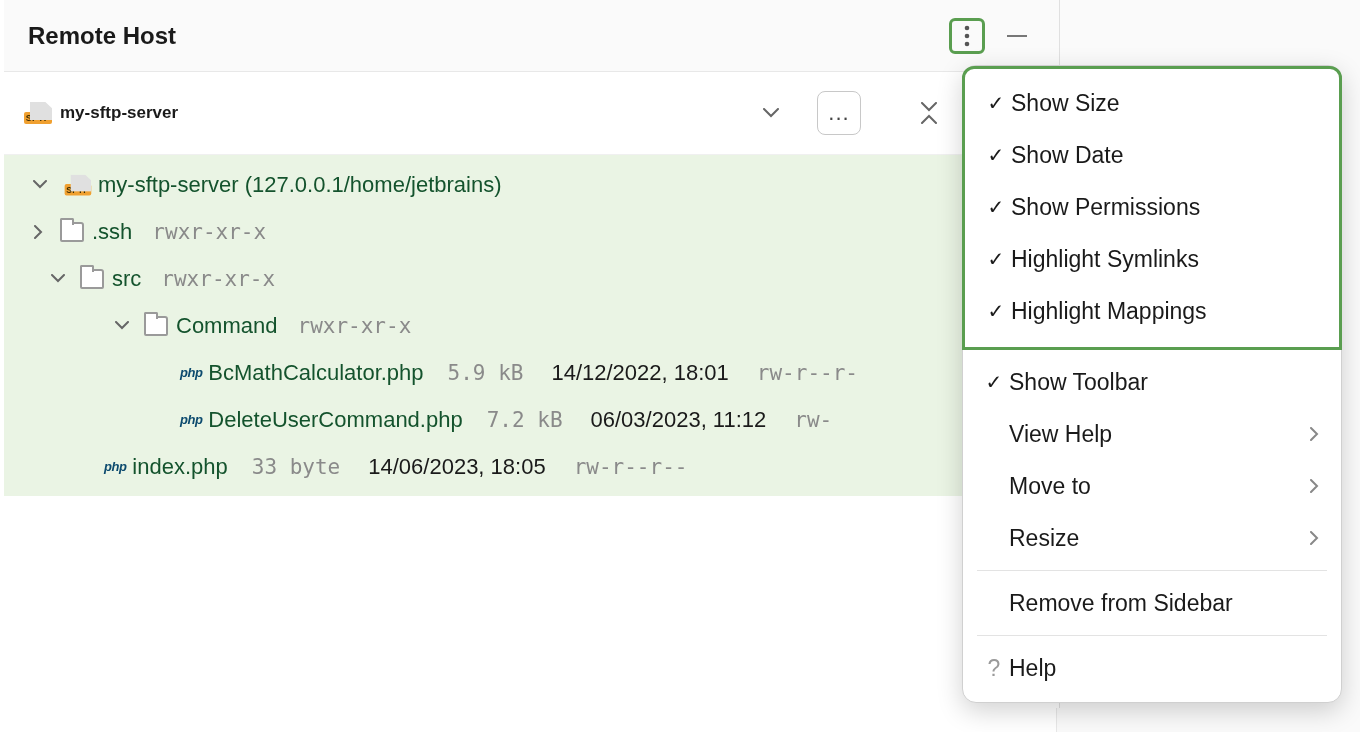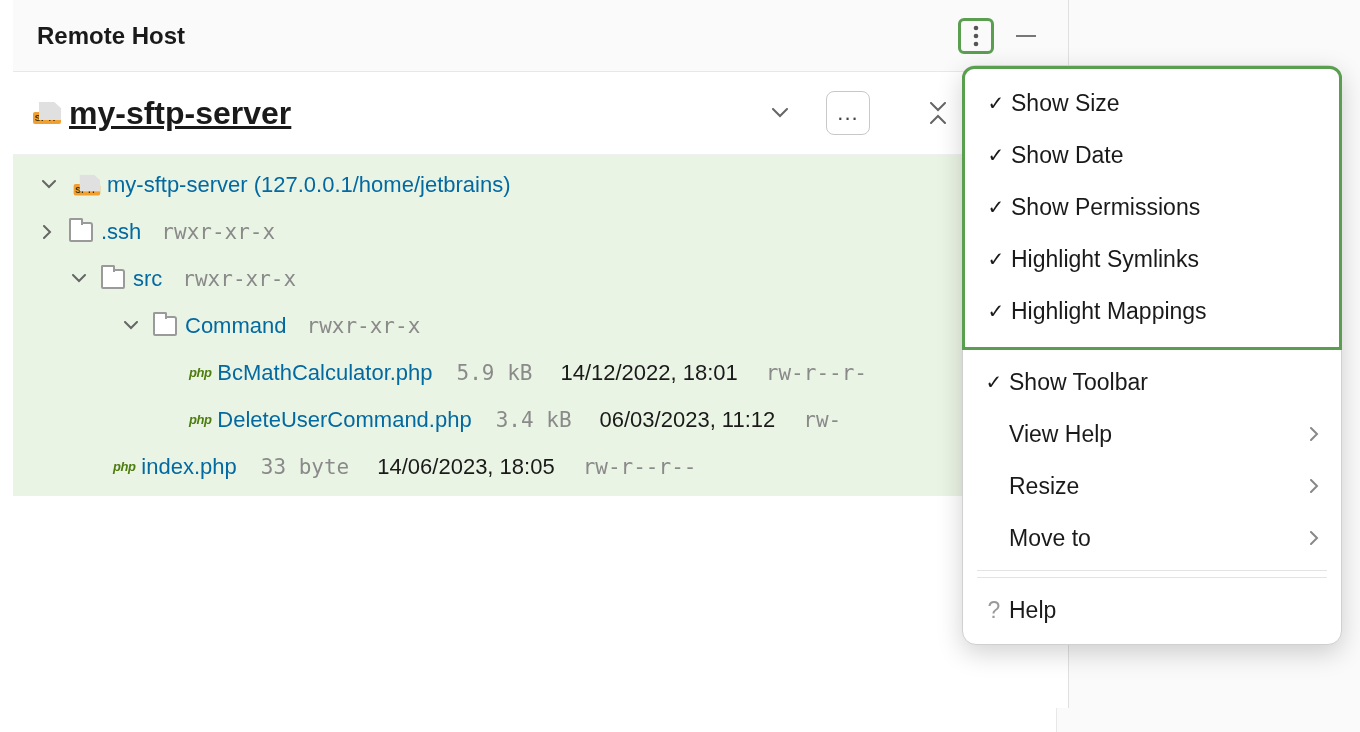--- a/index.html
+++ b/index.html
@@ -7,21 +7,21 @@
     font-family: -apple-system, BlinkMacSystemFont, "Segoe UI", Arial, sans-serif;
     background: #ffffff;
     width: 1360px;
     height: 732px;
     position: relative;
     overflow: hidden;
     color: #1a1a1a;
   }
   .panel {
     position: absolute;
-    left: 13px;
+    left: 4px;
     top: 0;
     width: 1056px;
     height: 708px;
     background: #fff;
     border-right: 1px solid #e0e0e0;
   }
   .right-gutter {
     position: absolute;
     left: 1056px;
     top: 0;
@@ -95,24 +95,23 @@
   .sftp-tag {
     font-size: 9px;
     font-weight: 700;
     background: #f0a030;
     color: #3a2a00;
     padding: 1px 2px;
     border-radius: 2px;
     letter-spacing: 0.3px;
   }
   .server-name-big {
-    font-size: 32px;
+    font-size: 17px;
     font-weight: 600;
     flex: 1;
-    text-decoration: underline;
   }
   .tb-btn {
     width: 40px;
     height: 40px;
     display: flex;
     align-items: center;
     justify-content: center;
     border-radius: 8px;
     cursor: pointer;
     color: #555;
@@ -165,25 +164,25 @@
     height: 5px;
     border: 2px solid #9a9a9a;
     border-bottom: none;
     border-radius: 2px 2px 0 0;
     background: #fff;
   }
   .php-icon {
     font-size: 13px;
     font-weight: 700;
     font-style: italic;
-    color: #4d7c0f;
+    color: #0c4a6e;
     margin-right: 6px;
     letter-spacing: -0.5px;
   }
-  .row-name { color: #0369a1; }
+  .row-name { color: #14532d; }
   .row-meta { color: #8a8a8a; margin-left: 24px; font-family: ui-monospace, Menlo, Consolas, monospace; font-size: 21px; }
   .row-date { color: #1a1a1a; margin-left: 28px; font-size: 22px; }
   .row-perm { color: #8a8a8a; margin-left: 28px; font-family: ui-monospace, Menlo, Consolas, monospace; font-size: 21px; }
   .row-perm-dim { color: #8a8a8a; margin-left: 20px; font-family: ui-monospace, Menlo, Consolas, monospace; font-size: 21px; }
 
   
   .menu {
     position: absolute;
     top: 65px;
     left: 962px;
@@ -316,21 +315,21 @@
         <svg width="9" height="14" viewBox="0 0 9 14">
             <path d="M1 1 L7 7 L1 13" stroke="#666" stroke-width="2" fill="none" stroke-linecap="round"></path>
           </svg>
       </span>
       <span style="width:10px"></span>
       <span class="folder-icon"></span>
       <span class="row-name">.ssh</span>
       <span class="row-perm-dim">rwxr-xr-x</span>
     </div>
 
-    <div class="tree-row" style="padding-left:54px;">
+    <div class="tree-row" style="padding-left:42px;">
       <span class="chevron">
         <svg width="14" height="9" viewBox="0 0 14 9">
             <path d="M1 1 L7 7 L13 1" stroke="#666" stroke-width="2" fill="none" stroke-linecap="round"></path>
           </svg>
       </span>
       <span style="width:10px"></span>
       <span class="folder-icon"></span>
       <span class="row-name">src</span>
       <span class="row-perm-dim">rwxr-xr-x</span>
     </div>
@@ -351,21 +350,21 @@
       <span class="php-icon">php</span>
       <span class="row-name">BcMathCalculator.php</span>
       <span class="row-meta">5.9 kB</span>
       <span class="row-date">14/12/2022, 18:01</span>
       <span class="row-perm">rw-r--r-</span>
     </div>
 
     <div class="tree-row" style="padding-left:176px;">
       <span class="php-icon">php</span>
       <span class="row-name">DeleteUserCommand.php</span>
-      <span class="row-meta">3.4 kB</span>
+      <span class="row-meta">7.2 kB</span>
       <span class="row-date">06/03/2023, 11:12</span>
       <span class="row-perm">rw-</span>
     </div>
 
     <div class="tree-row" style="padding-left:100px;">
       <span class="php-icon">php</span>
       <span class="row-name">index.php</span>
       <span class="row-meta">33 byte</span>
       <span class="row-date">14/06/2023, 18:05</span>
       <span class="row-perm">rw-r--r--</span>
@@ -407,39 +406,43 @@
     <span class="check-slot"></span>
     <span class="menu-label">View Help</span>
     <span class="sub-arrow">
       <svg width="9" height="14" viewBox="0 0 9 14">
           <path d="M1 1 L7 7 L1 13" stroke="#888" stroke-width="2" fill="none" stroke-linecap="round"></path>
         </svg>
     </span>
   </div>
   <div class="menu-item">
     <span class="check-slot"></span>
+    <span class="menu-label">Move to</span>
+    <span class="sub-arrow">
+      <svg width="9" height="14" viewBox="0 0 9 14">
+          <path d="M1 1 L7 7 L1 13" stroke="#888" stroke-width="2" fill="none" stroke-linecap="round"></path>
+        </svg>
+    </span>
+  </div>
+  <div class="menu-item">
+    <span class="check-slot"></span>
     <span class="menu-label">Resize</span>
     <span class="sub-arrow">
       <svg width="9" height="14" viewBox="0 0 9 14">
           <path d="M1 1 L7 7 L1 13" stroke="#888" stroke-width="2" fill="none" stroke-linecap="round"></path>
         </svg>
     </span>
   </div>
+
+  <div class="menu-sep"></div>
+
   <div class="menu-item">
     <span class="check-slot"></span>
-    <span class="menu-label">Move to</span>
-    <span class="sub-arrow">
-      <svg width="9" height="14" viewBox="0 0 9 14">
-          <path d="M1 1 L7 7 L1 13" stroke="#888" stroke-width="2" fill="none" stroke-linecap="round"></path>
-        </svg>
-    </span>
-  </div>
-
-  <div class="menu-sep"></div>
-
+    <span class="menu-label">Remove from Sidebar</span>
+  </div>
 
   <div class="menu-sep"></div>
 
   <div class="menu-item">
     <span class="help-q">?</span>
     <span class="menu-label">Help</span>
   </div>
 </div>
 
 </body></html>

